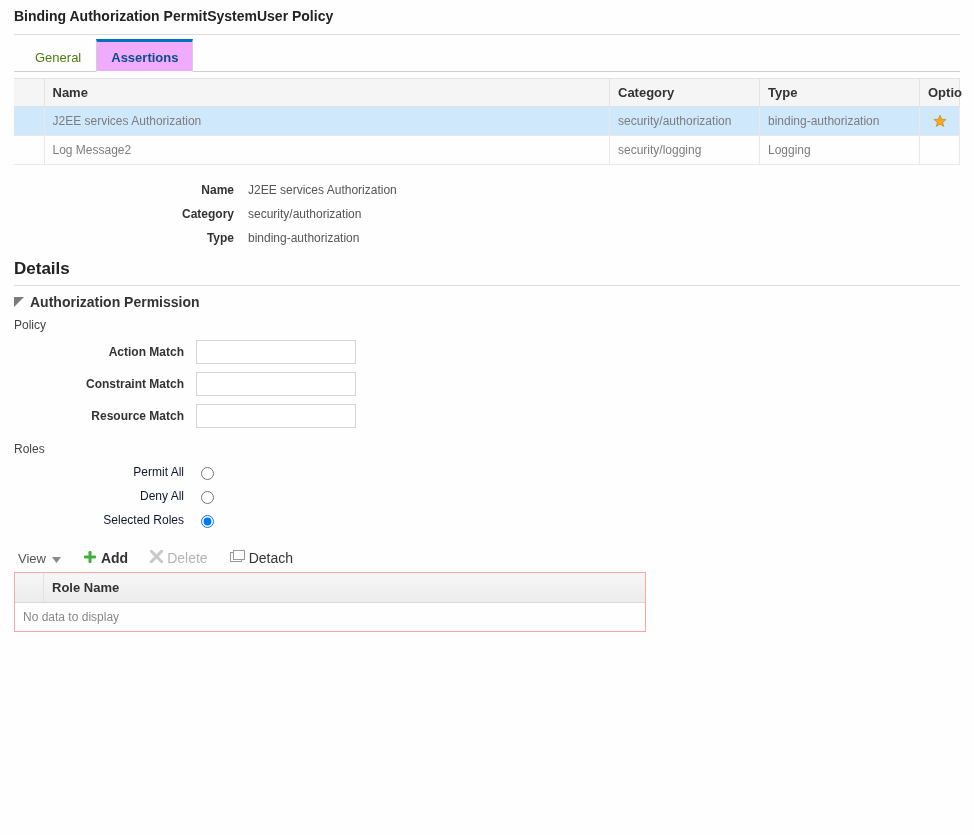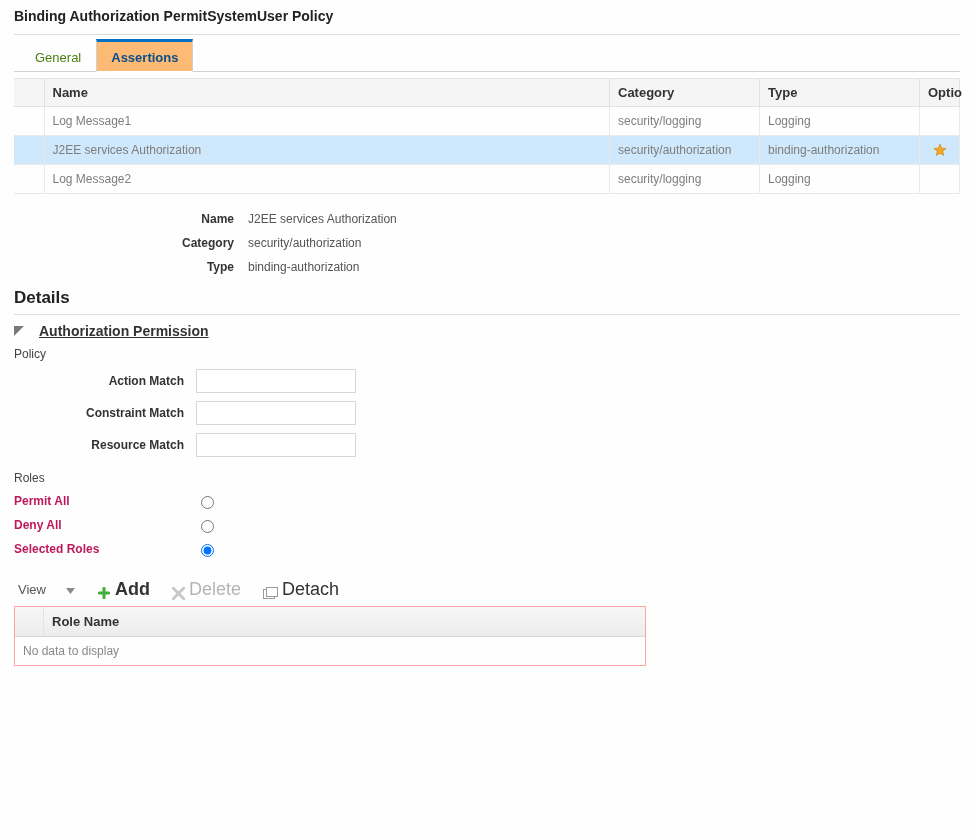--- a/index.html
+++ b/index.html
@@ -42,21 +42,21 @@
     border: 1px solid transparent;
     border-bottom: none;
     position: relative;
   }
   .tab.active {
     color: #0a4d8c;
     font-weight: bold;
     border: 1px solid #d0d0d0;
     border-top: 3px solid #0571c4;
     border-bottom: 1px solid #fff;
-    background: #fdba74;
+    background: #f0abfc;
     margin-bottom: -1px;
   }
 
   
   table.assertions {
     width: 100%;
     border-collapse: collapse;
     table-layout: fixed;
   }
   table.assertions th {
@@ -110,26 +110,25 @@
     font-size: 17px;
     font-weight: bold;
     color: #222;
     margin: 14px 0 6px 0;
   }
 
   
   .collapsible-header {
     display: flex;
     align-items: center;
-    gap: 15px;
+    gap: 6px;
     margin: 8px 0 8px 0;
     font-weight: bold;
     font-size: 14px;
     cursor: pointer;
-    text-decoration: underline;
   }
   .tri-icon svg { display:block; }
 
   .sub-label {
     font-size: 12px;
     color: #444;
     margin: 6px 0 8px 0;
   }
 
   
@@ -156,46 +155,47 @@
 
   
   .roles-block { margin-top: 14px; }
   .roles-row {
     display: flex;
     align-items: center;
     margin: 8px 0;
   }
   .roles-label {
     width: 170px;
-    font-weight: bold;
-    font-size: 12px;
-    color: #be185d;
+    text-align: right;
+    font-weight: normal;
+    font-size: 12px;
+    color: #0f172a;
     padding-right: 12px;
   }
 
   
   .toolbar {
     display: flex;
     align-items: center;
     gap: 22px;
     padding: 6px 4px;
     margin-top: 16px;
   }
   .tbtn {
     display: flex;
-    align-items: flex-end;
+    align-items: flex-start;
     gap: 4px;
-    font-size: 18px;
+    font-size: 14px;
     cursor: pointer;
     color: #333;
   }
   .tbtn.disabled { color: #b5b5b5; cursor: default; }
   .tbtn svg { display:block; }
   .view-btn {
-    display:flex; align-items:center; gap:20px;
+    display:flex; align-items:center; gap:6px;
     font-size:13px; color:#555; cursor:pointer;
   }
 
   
   .role-table-wrap {
     border: 1px solid #fca5a5;
     width: 630px;
   }
   .role-table-header {
     display:flex;
@@ -238,27 +238,20 @@
     <thead>
       <tr>
         <th class="col-tree"></th>
         <th>Name</th>
         <th>Category</th>
         <th>Type</th>
         <th>Optio</th>
       </tr>
     </thead>
     <tbody id="assertions-body">
-        <tr>
-          <td class="col-tree"></td>
-          <td>Log Message1</td>
-          <td>security/logging</td>
-          <td>Logging</td>
-          <td class="col-opt"></td>
-        </tr>
         <tr class="selected">
           <td class="col-tree"></td>
           <td>J2EE services Authorization</td>
           <td>security/authorization</td>
           <td>binding-authorization</td>
           <td class="col-opt"><span class="star-icon"><svg width="14" height="14" viewBox="0 0 24 24">
                 <polygon points="12,2 14.9,8.9 22.4,9.3 16.6,14.1 18.5,21.4 12,17.5 5.5,21.4 7.4,14.1 1.6,9.3 9.1,8.9" fill="#f5a623" stroke="#c97f00" stroke-width="1"></polygon>
               </svg></span></td>
         </tr>
         <tr>

